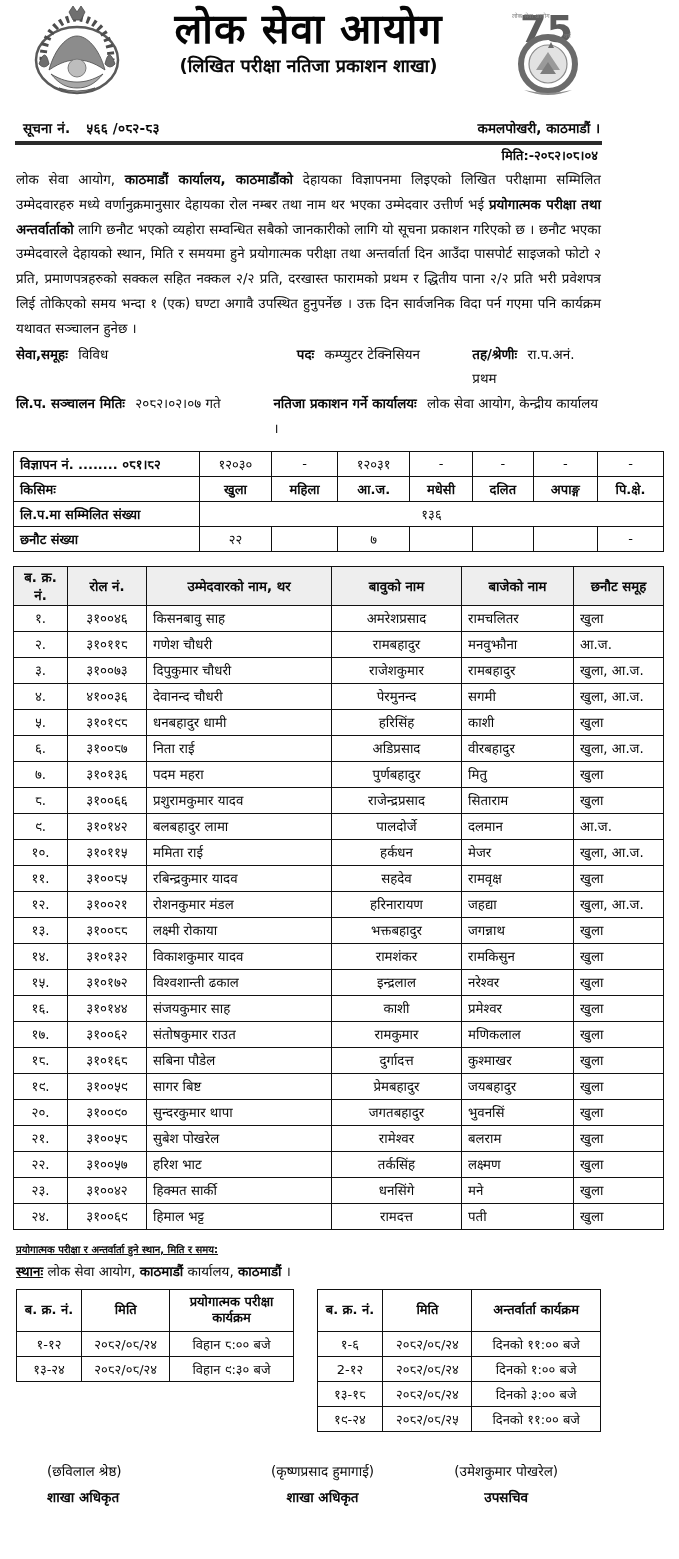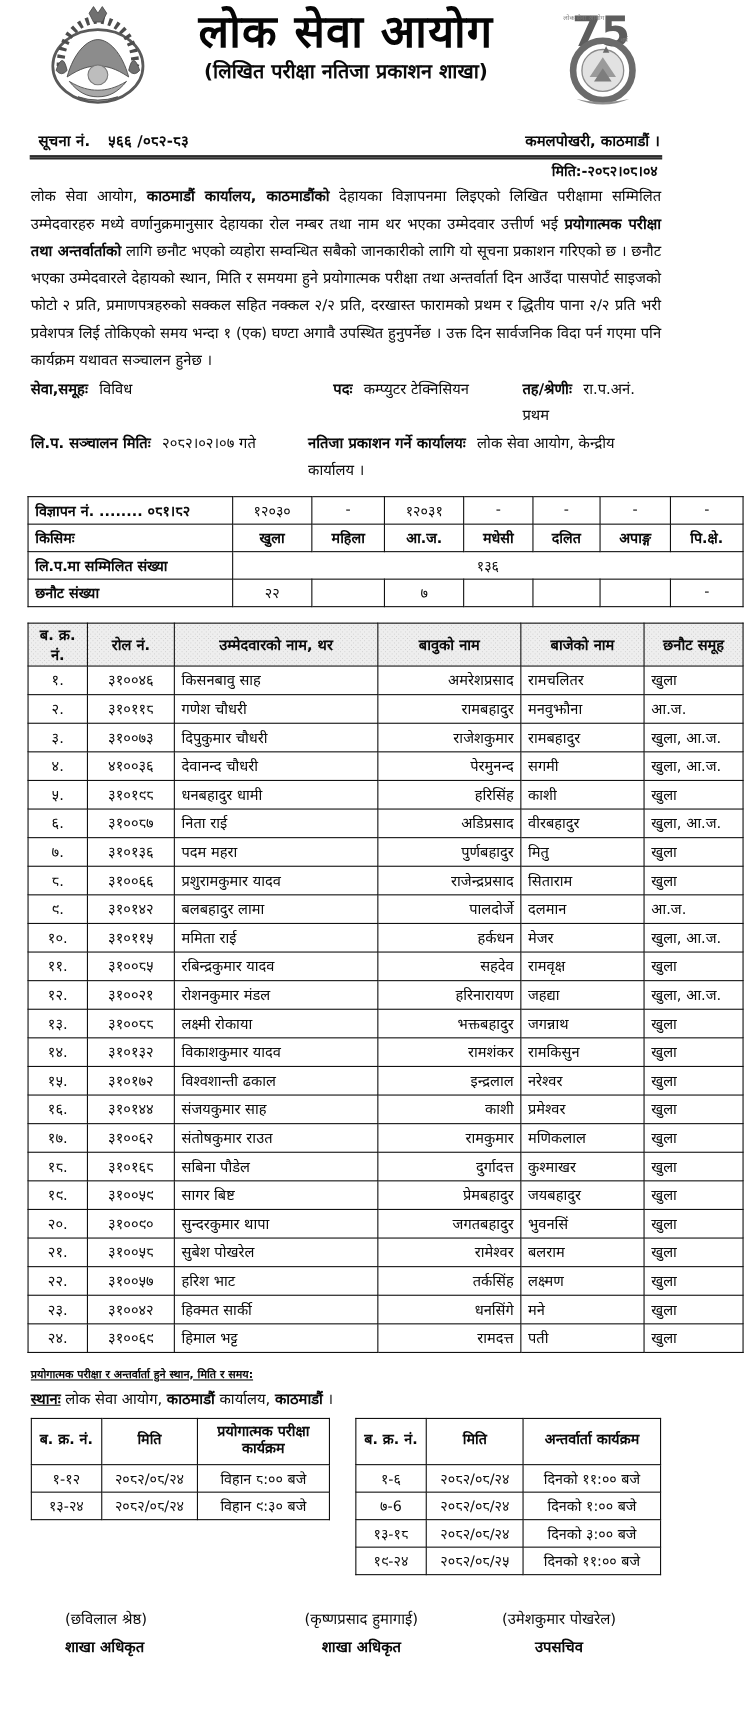--- a/index.html
+++ b/index.html
@@ -8,21 +8,21 @@
     margin: 0; padding: 0;
     background: #ffffff;
   }
   body {
     width: 679px;
     min-height: 1559px;
     font-family: "DejaVu Sans", "Liberation Sans", sans-serif;
     color: #0a0a0a;
     -webkit-font-smoothing: antialiased;
   }
-  .page { width: 617px; padding: 0 13px 6px 25px; }
+  .page { width: 617px; padding: 0 13px 6px 13px; }
 
   
   .header {
     position: relative;
     display: flex;
     align-items: flex-start;
     justify-content: center;
     padding-top: 4px;
     height: 118px;
   }
@@ -149,21 +149,21 @@
       radial-gradient(#c9c9c9 0.6px, transparent 0.7px),
       radial-gradient(#c9c9c9 0.6px, transparent 0.7px);
     background-size: 4px 4px;
     background-position: 0 0, 2px 2px;
     height: 28px;
     font-size: 13.3px;
   }
   .cand-table td.c-sn  { width: 54px;  text-align: center; }
   .cand-table td.c-roll{ width: 79px;  text-align: center; }
   .cand-table td.c-name{ width: 185px; text-align: left; }
-  .cand-table td.c-f   { width: 130px; text-align: right; margin-top: 38px; }
+  .cand-table td.c-f   { width: 130px; text-align: center; margin-top: 38px; }
   .cand-table td.c-gf  { width: 112px; text-align: left; }
   .cand-table td.c-grp { text-align: left; }
 
   
   .sched-head {
     font-size: 10px;
     font-weight: bold;
     text-decoration: underline;
     padding: 0 3px;
     margin-top: 12px;
@@ -581,21 +581,21 @@
           <th class="st-prog2">अन्तर्वार्ता कार्यक्रम</th>
         </tr>
       </thead>
       <tbody id="interview-body">
           <tr>
             <td class="st-sn">१-६</td>
             <td class="st-date">२०८२/०८/२४</td>
             <td class="st-prog2">दिनको ११:०० बजे</td>
           </tr>
           <tr>
-            <td class="st-sn">७-6</td>
+            <td class="st-sn">2-१२</td>
             <td class="st-date">२०८२/०८/२४</td>
             <td class="st-prog2">दिनको १:०० बजे</td>
           </tr>
           <tr>
             <td class="st-sn">१३-१८</td>
             <td class="st-date">२०८२/०८/२४</td>
             <td class="st-prog2">दिनको ३:०० बजे</td>
           </tr>
           <tr>
             <td class="st-sn">१९-२४</td>

